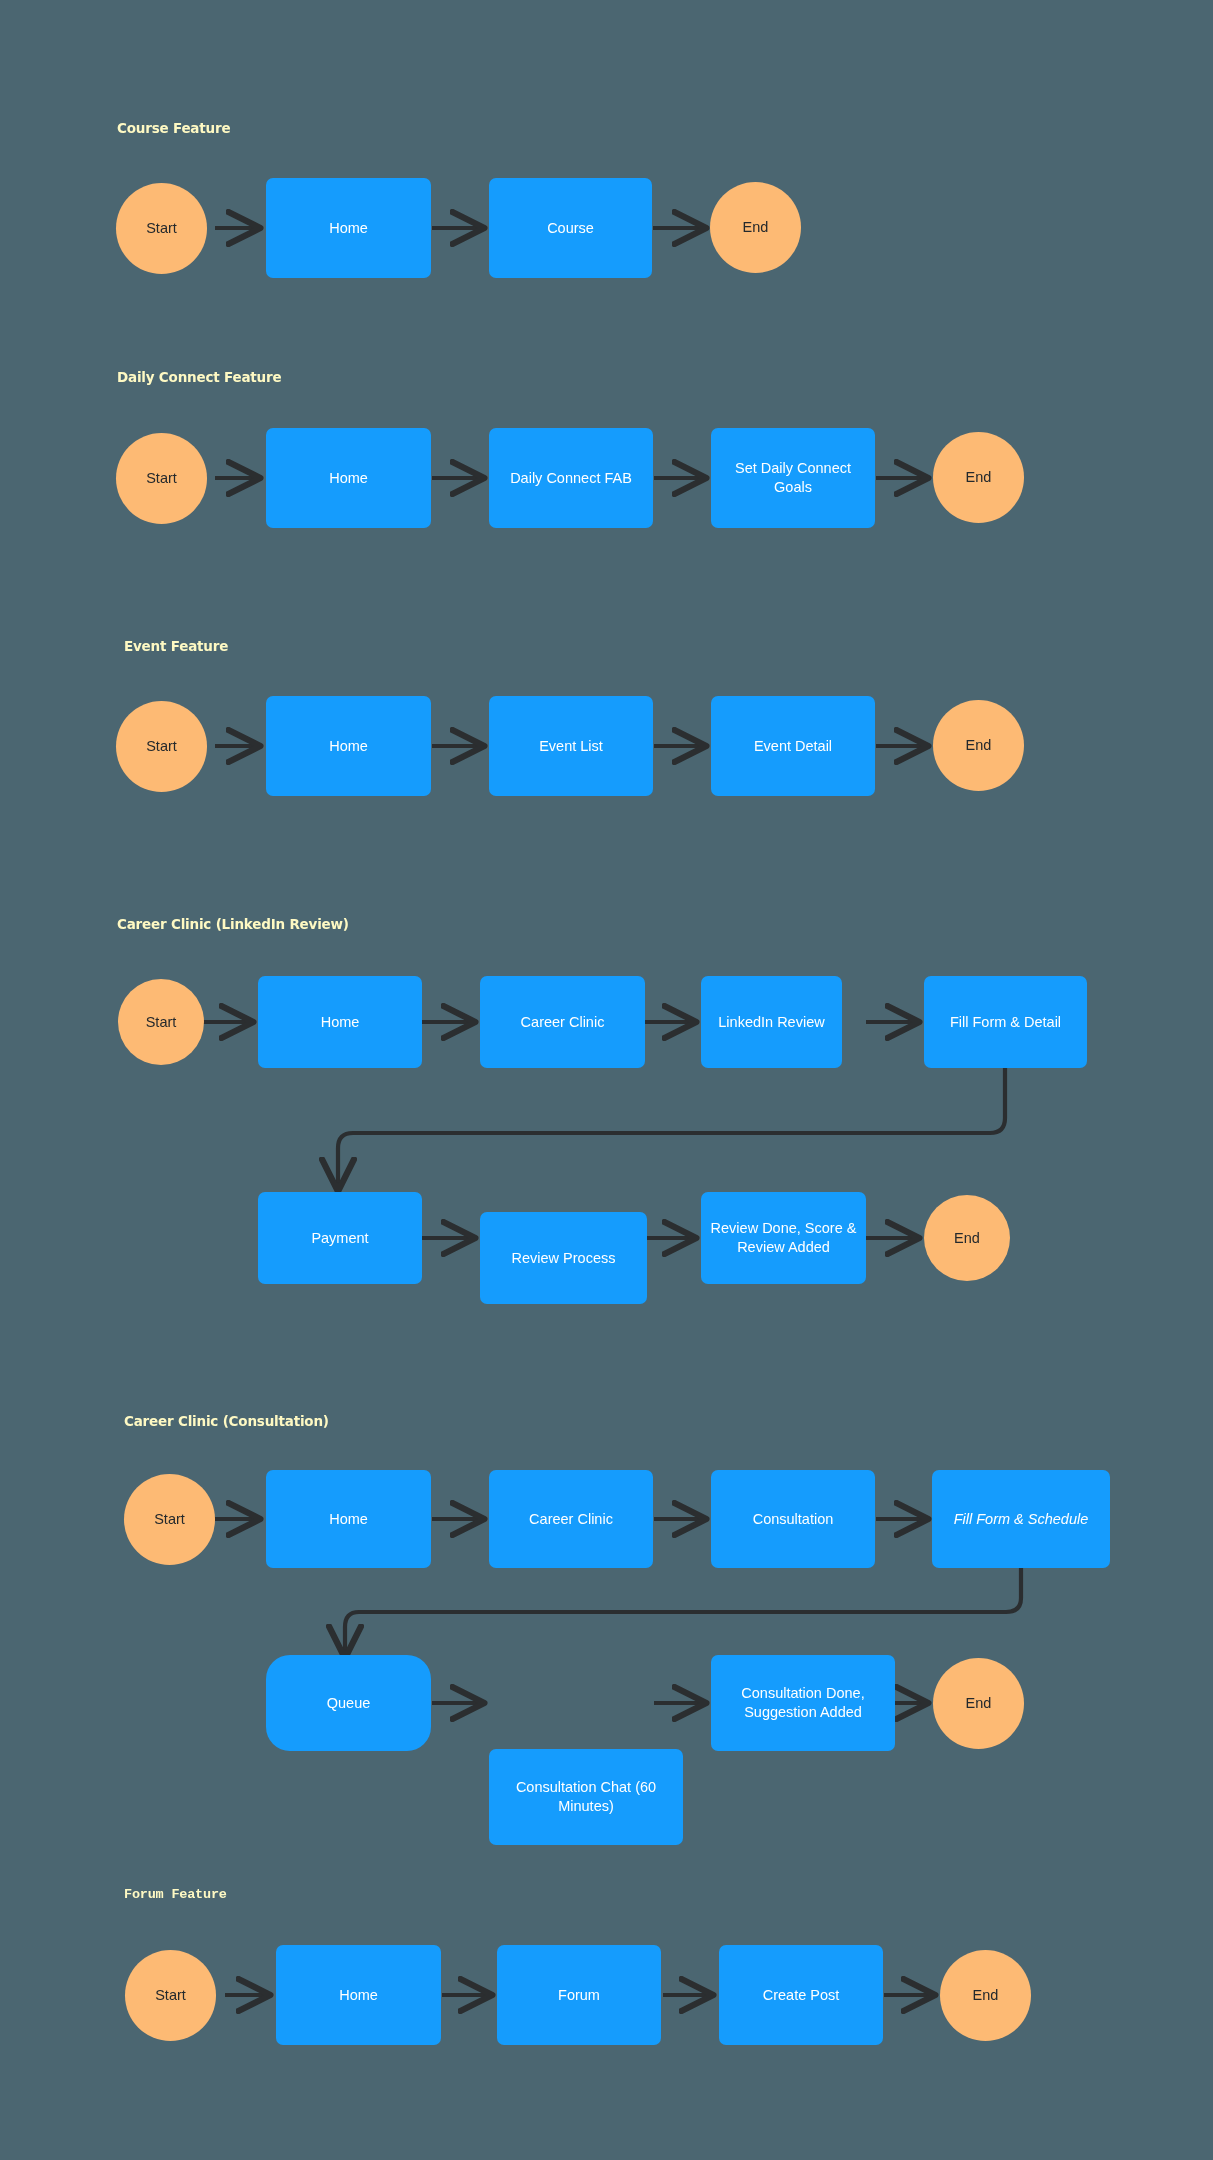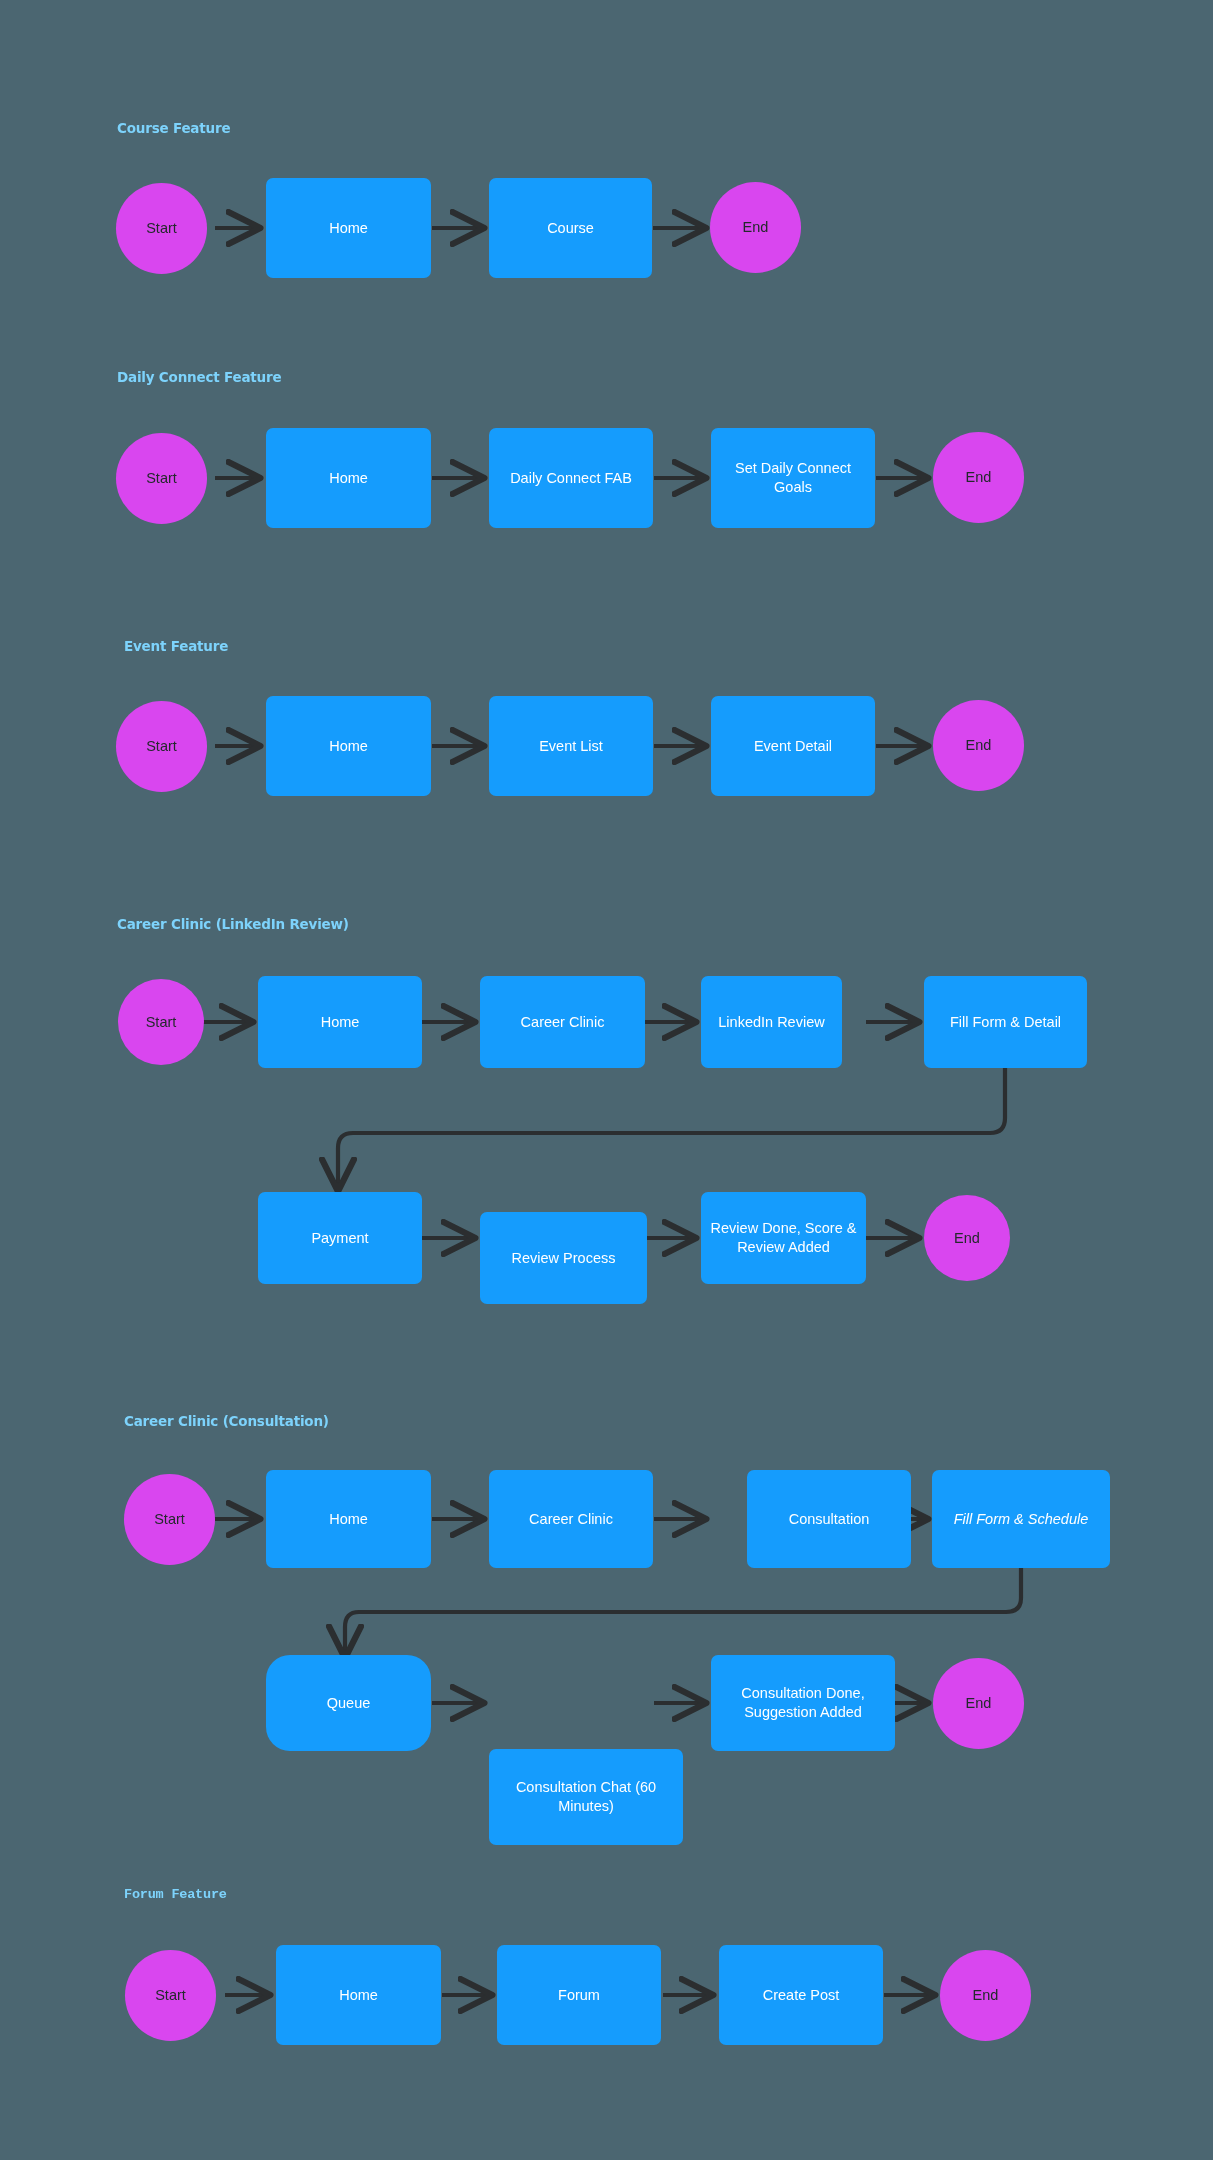--- a/index.html
+++ b/index.html
@@ -13,21 +13,21 @@
     overflow:hidden;
   }
   #canvas{position:absolute;left:0;top:0;width:1213px;height:2160px;}
 
   .section-title{
     position:absolute;
     font-family:"DejaVu Sans","Liberation Sans",sans-serif;
     font-weight:700;
     font-size:13.5px;
     letter-spacing:-0.2px;
-    color:#7dd3fc;
+    color:#fef9c3;
     white-space:nowrap;
     line-height:1;
   }
 
   .node{
     position:absolute;
     display:flex;
     align-items:center;
     justify-content:center;
     text-align:center;
@@ -35,21 +35,21 @@
     line-height:1.28;
   }
   .node.box{
     background:#159cfd;
     border-radius:7px;
     color:#ffffff;
     font-size:14.5px;
     padding:4px 8px;
   }
   .node.terminal{
-    background:#d946ef;
+    background:#fdba74;
     border-radius:50%;
     color:#24292c;
     font-size:14.5px;
   }
 
   svg.conn{
     position:absolute;
     left:0;top:0;
     width:1213px;height:2160px;
     pointer-events:none;
@@ -158,21 +158,21 @@
   <div class="node box" style="left:258px;top:1192px;width:164px;height:92px;">Payment</div>
   <div class="node box" style="left:480px;top:1192px;width:167px;height:92px;margin-top:20px;">Review Process</div>
   <div class="node box" style="left:701px;top:1192px;width:165px;height:92px;">Review Done, Score &amp; Review Added</div>
   <div class="node terminal" style="left:924px;top:1195px;width:86px;height:86px;">End</div>
 
   <div class="section-title" style="left:124px;top:1415px;">Career Clinic (Consultation)</div>
 
   <div class="node terminal" style="left:124px;top:1474px;width:91px;height:91px;">Start</div>
   <div class="node box" style="left:266px;top:1470px;width:165px;height:98px;">Home</div>
   <div class="node box" style="left:489px;top:1470px;width:164px;height:98px;">Career Clinic</div>
-  <div class="node box" style="left:711px;top:1470px;width:164px;height:98px;margin-left:36px;">Consultation</div>
+  <div class="node box" style="left:711px;top:1470px;width:164px;height:98px;">Consultation</div>
   <div class="node box" style="left:932px;top:1470px;width:178px;height:98px;font-style:italic;">Fill Form &amp; Schedule</div>
 
   <div class="node box" style="left:266px;top:1655px;width:165px;height:96px;border-radius:24px;">Queue</div>
   <div class="node box" style="left:489px;top:1749px;width:194px;height:96px;">Consultation Chat (60 Minutes)</div>
   <div class="node box" style="left:711px;top:1655px;width:184px;height:96px;">Consultation Done, Suggestion Added</div>
   <div class="node terminal" style="left:933px;top:1658px;width:91px;height:91px;">End</div>
 
   <div class="section-title" style="left:124px;top:1888px;font-family:Liberation Mono, monospace;">Forum Feature</div>
 
   <div class="node terminal" style="left:125px;top:1950px;width:91px;height:91px;">Start</div>

